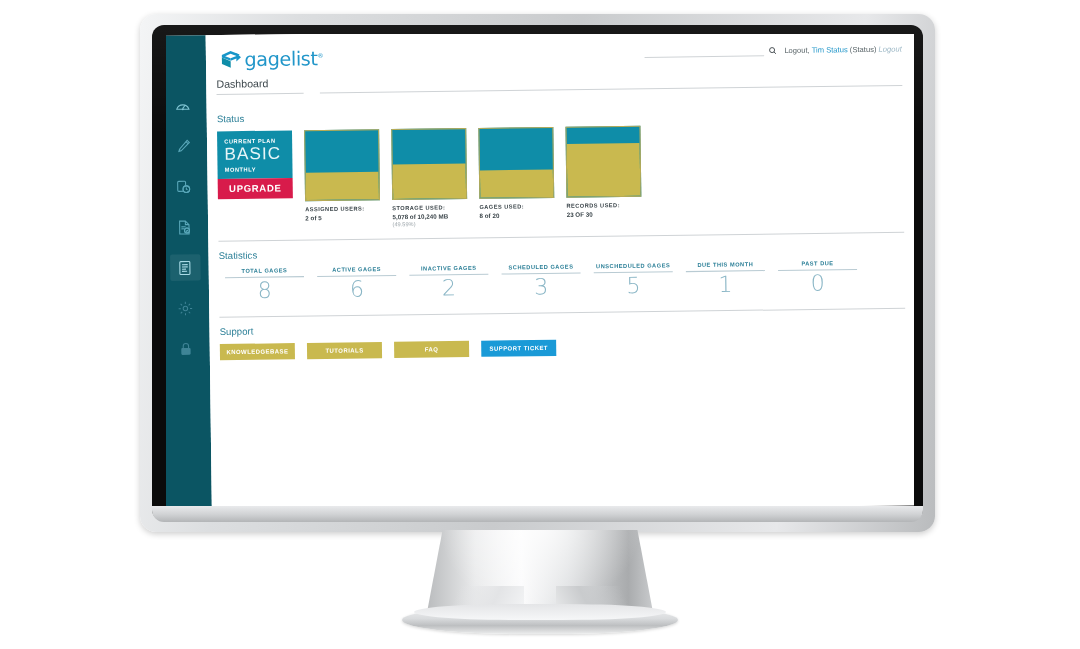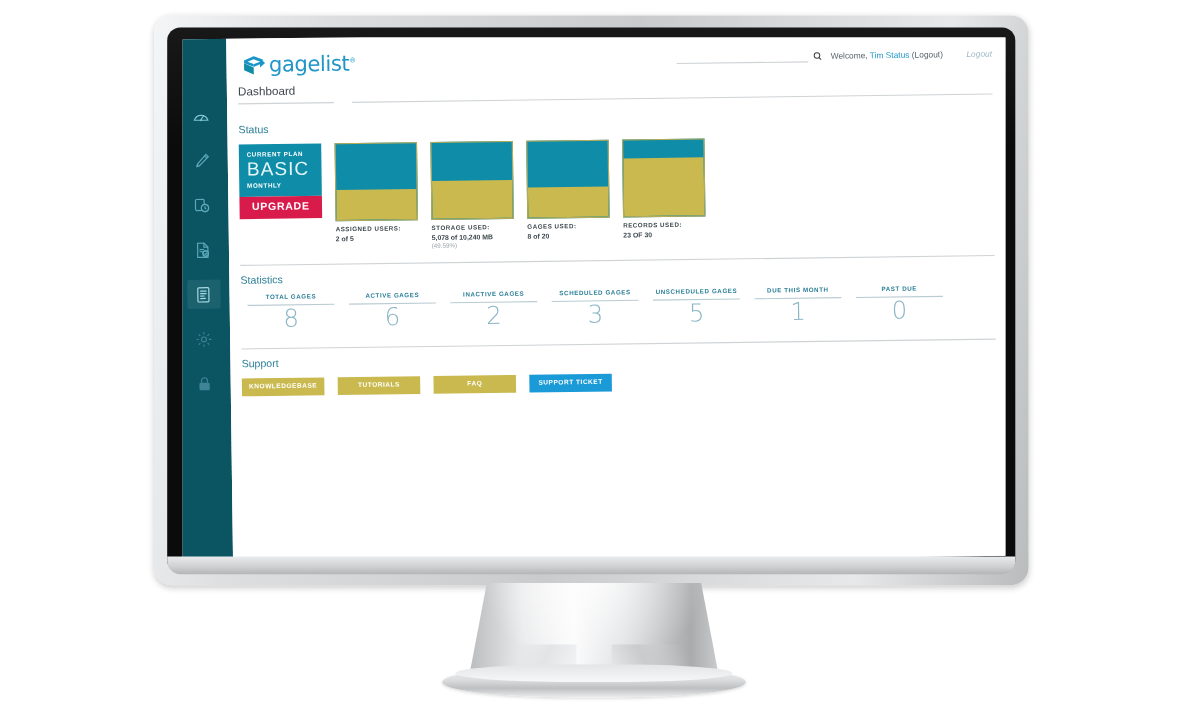--- a/index.html
+++ b/index.html
@@ -86,21 +86,21 @@
   .logo-reg{font-size:6px;vertical-align:super;}
   .topbar-right{margin-left:auto;display:flex;align-items:center;gap:7px;}
   .search-wrap{display:flex;align-items:center;gap:4px;}
   .search-input{
     width:118px;border:none;border-bottom:1px solid #cfd3d6;
     font-size:8px;color:#4a5358;outline:none;background:transparent;
     padding:0 0 1px 0;font-family:"Liberation Sans", sans-serif;
   }
   .welcome{font-size:7.5px;color:#5a6569;white-space:nowrap;}
   .welcome a{color:#2196c9;text-decoration:none;}
-  .welcome .logout{color:#9db8c6;margin-left:19px;font-style:italic;}
+  .welcome .logout{color:#9db8c6;margin-left:0;font-style:italic;}
 
   .crumbrow{display:flex;align-items:flex-end;padding:0 14px 0 10px;margin-top:-2px;}
   .crumb{
     font-size:10.5px;color:#3d474c;padding-bottom:4px;
     border-bottom:1px solid #cfd3d6;width:86px;
   }
   .crumb-rule{flex:1;border-bottom:1px solid #cfd3d6;margin-left:16px;height:1px;margin-bottom:0;}
 
   .body{padding:10px 14px 0 10px;}
   .section-title{
@@ -279,23 +279,23 @@
 
           <div class="topbar-right">
             <div class="search-wrap">
               <input class="search-input" type="text" value="" placeholder="" style="">
               <svg width="9" height="9" viewBox="0 0 24 24" fill="none" stroke="#3b4347" stroke-width="2.4">
                 <circle cx="10.5" cy="10.5" r="6.6"></circle>
                     <path d="m15.4 15.4 5 5"></path>
               </svg>
             </div>
             <div class="welcome">
-              <span>Welcome,</span>
+              <span>Logout,</span>
               <a href="#">Tim Status</a>
-              <span>(Logout)</span>
+              <span>(Status)</span>
               <a href="#" class="logout">Logout</a>
             </div>
           </div>
         </div>
 
         <div class="crumbrow">
           <div class="crumb">Dashboard</div>
           <div class="crumb-rule"></div>
         </div>
 

